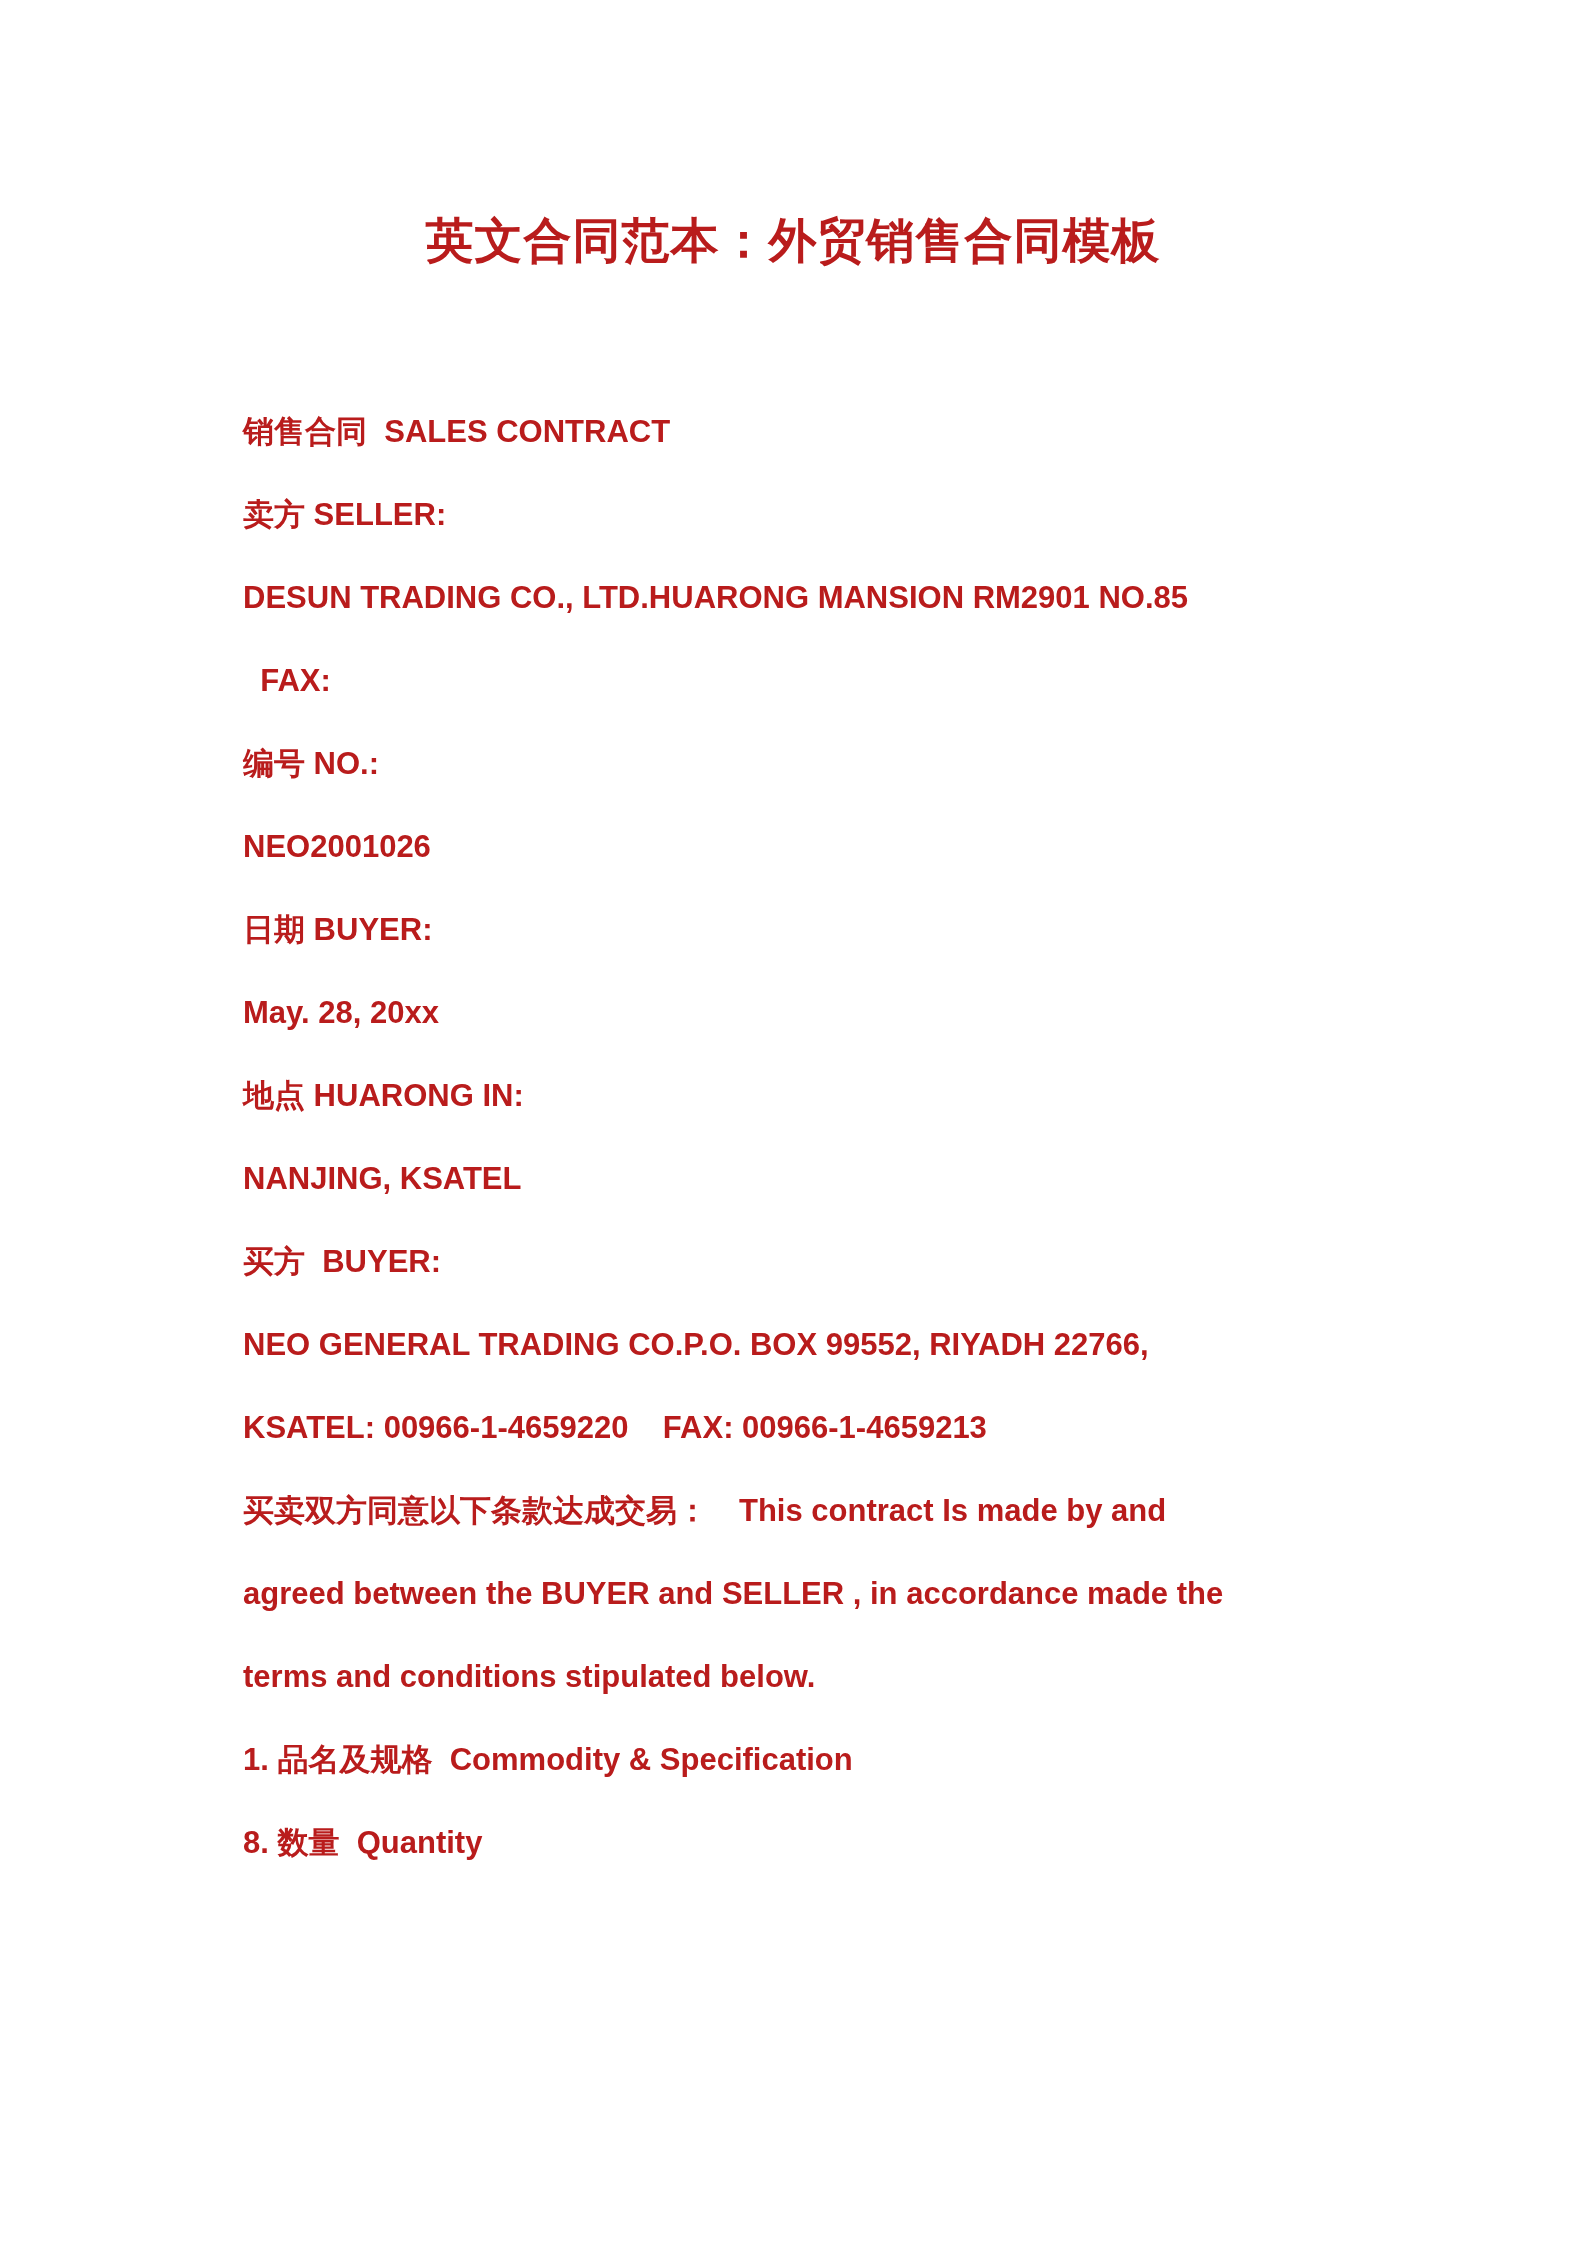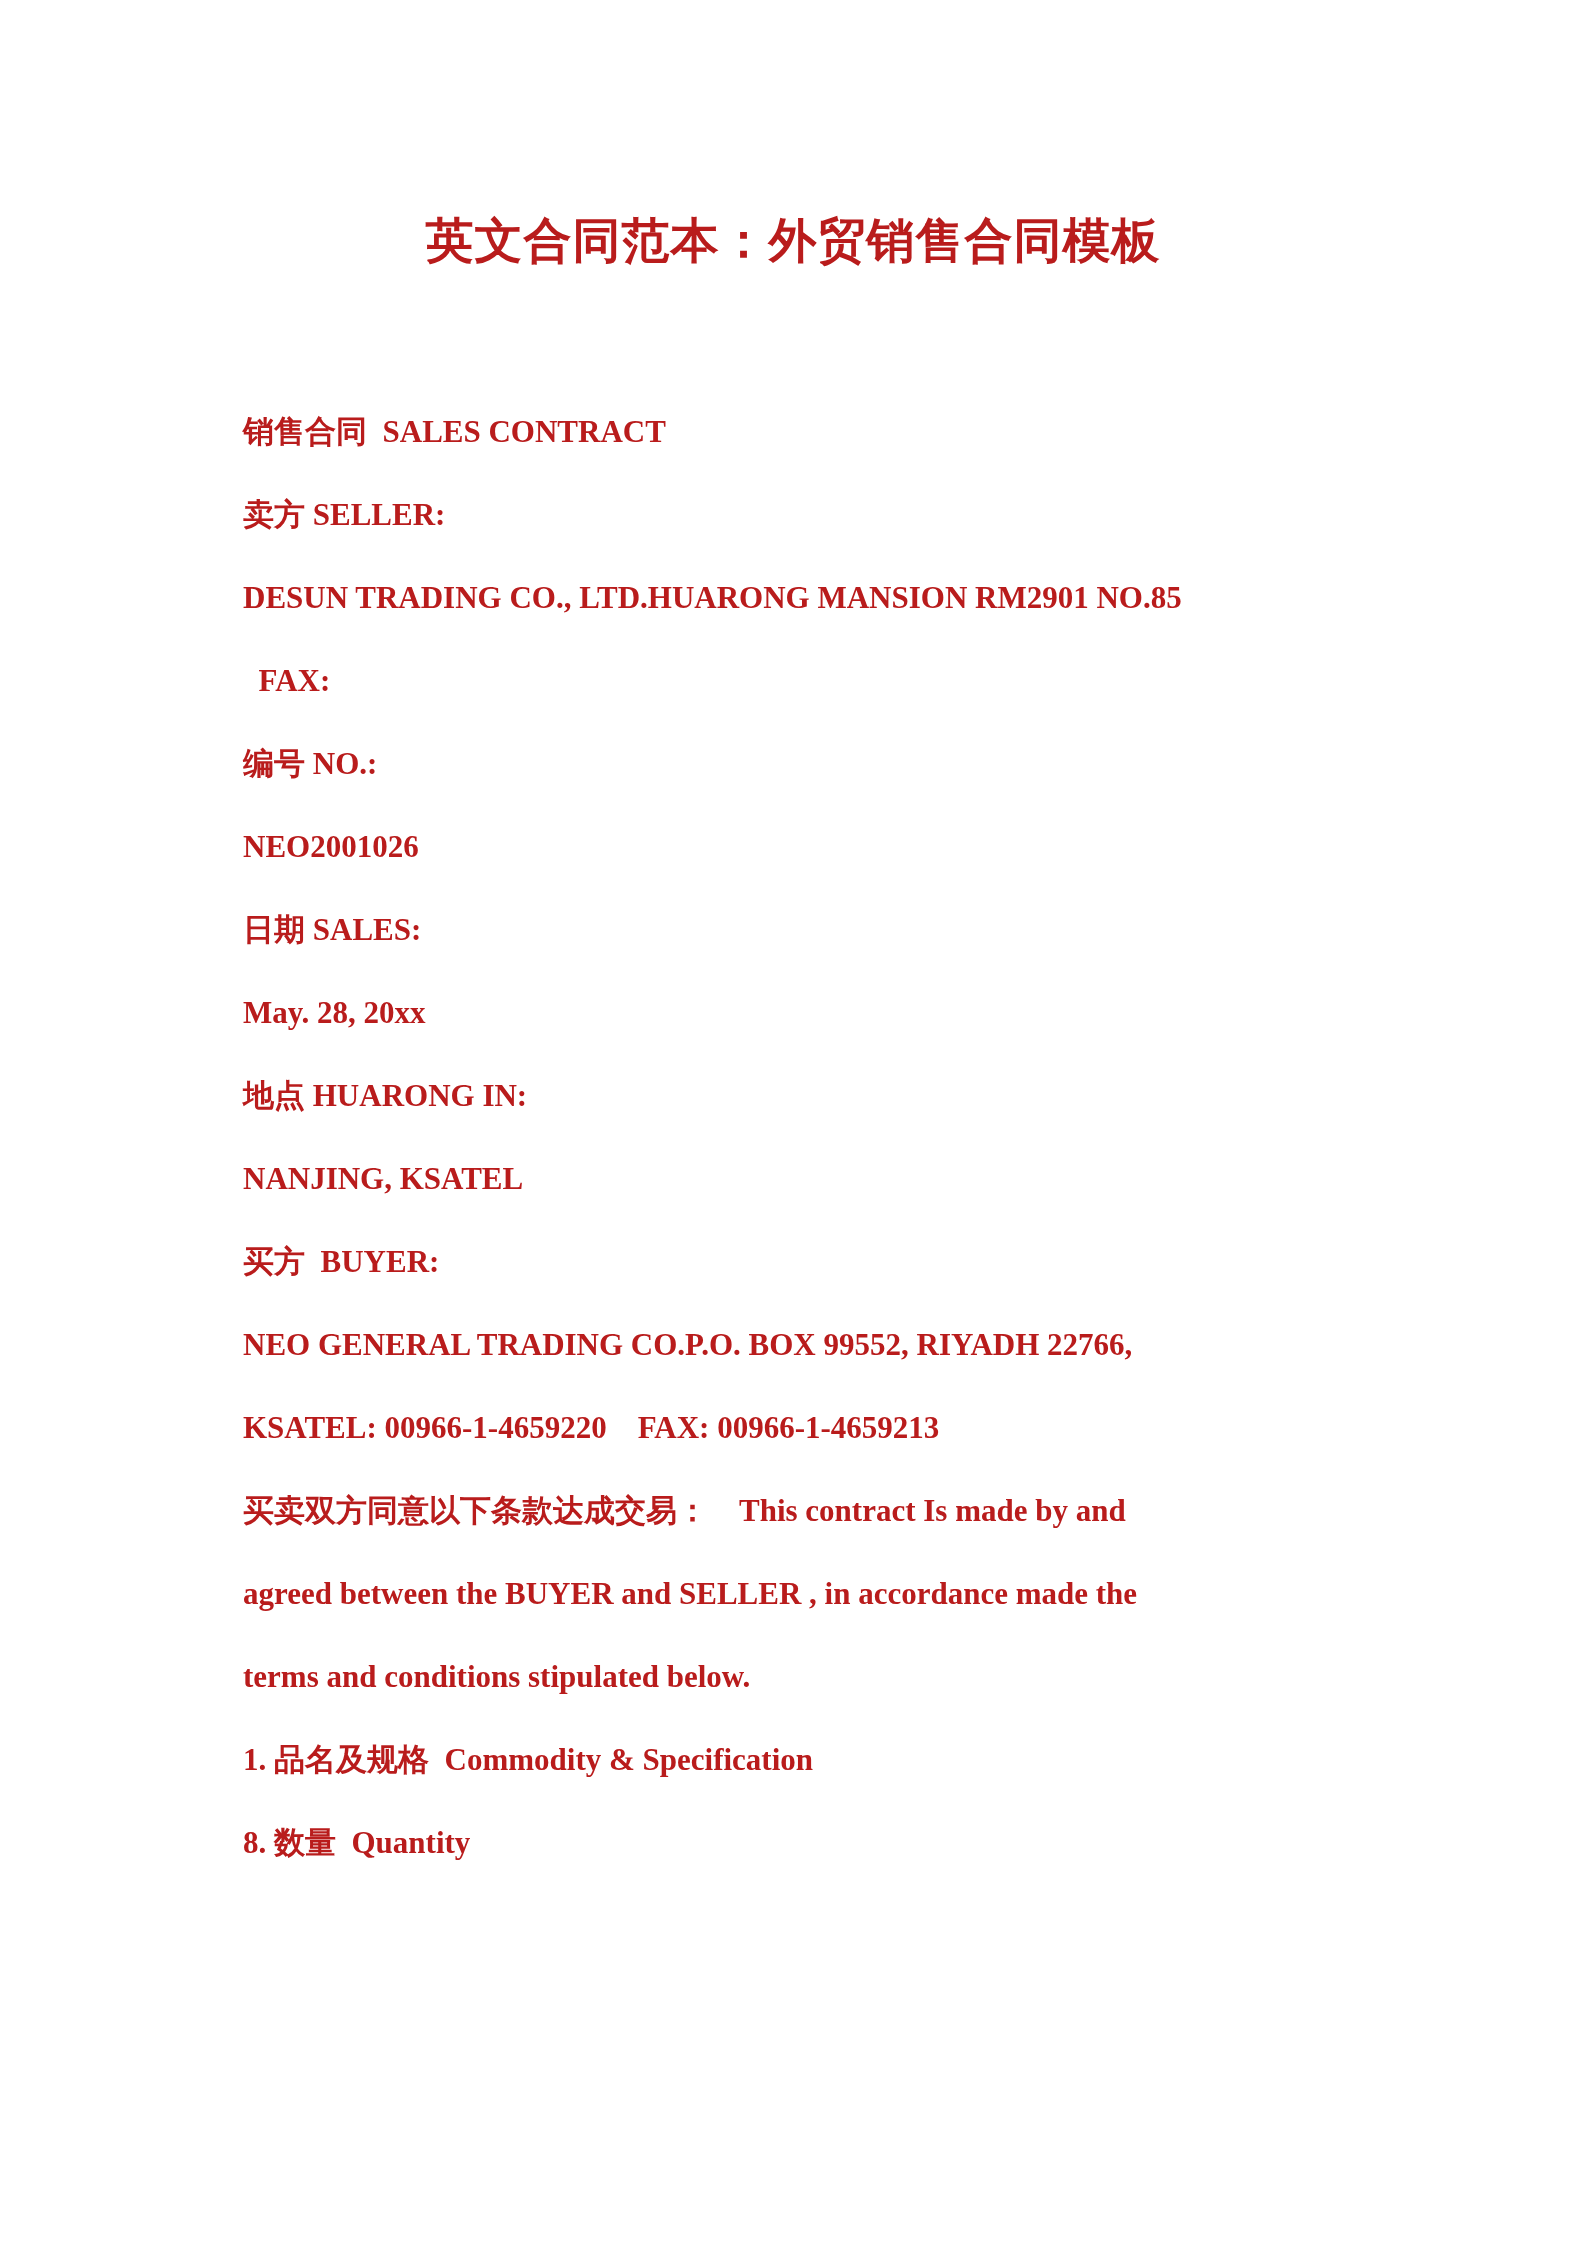--- a/index.html
+++ b/index.html
@@ -30,38 +30,37 @@
     padding-left: 243px;
     padding-right: 60px;
   }
   .doc-line {
     margin: 0;
     font-size: 31px;
     font-weight: 600;
     line-height: 83px;
     letter-spacing: 0px;
     white-space: pre;
-    font-family: Liberation Serif, serif;
   }
 </style>
 </head>
 <body>
 
 <div class="page">
 
   <h1 class="doc-title">英文合同范本：外贸销售合同模板</h1>
 
   <div class="doc-body">
     <p class="doc-line">销售合同  SALES CONTRACT</p>
     <p class="doc-line">卖方 SELLER:</p>
     <p class="doc-line">DESUN TRADING CO., LTD.HUARONG MANSION RM2901 NO.85</p>
     <p class="doc-line">  FAX:</p>
     <p class="doc-line">编号 NO.:</p>
     <p class="doc-line">NEO2001026</p>
-    <p class="doc-line">日期 SALES:</p>
+    <p class="doc-line">日期 BUYER:</p>
     <p class="doc-line">May. 28, 20xx</p>
     <p class="doc-line">地点 HUARONG IN:</p>
     <p class="doc-line">NANJING, KSATEL</p>
     <p class="doc-line">买方  BUYER:</p>
     <p class="doc-line">NEO GENERAL TRADING CO.P.O. BOX 99552, RIYADH 22766,</p>
     <p class="doc-line">KSATEL: 00966-1-4659220    FAX: 00966-1-4659213</p>
     <p class="doc-line">买卖双方同意以下条款达成交易：　This contract Is made by and</p>
     <p class="doc-line">agreed between the BUYER and SELLER , in accordance made the</p>
     <p class="doc-line">terms and conditions stipulated below.</p>
     <p class="doc-line">1. 品名及规格  Commodity &amp; Specification</p>

